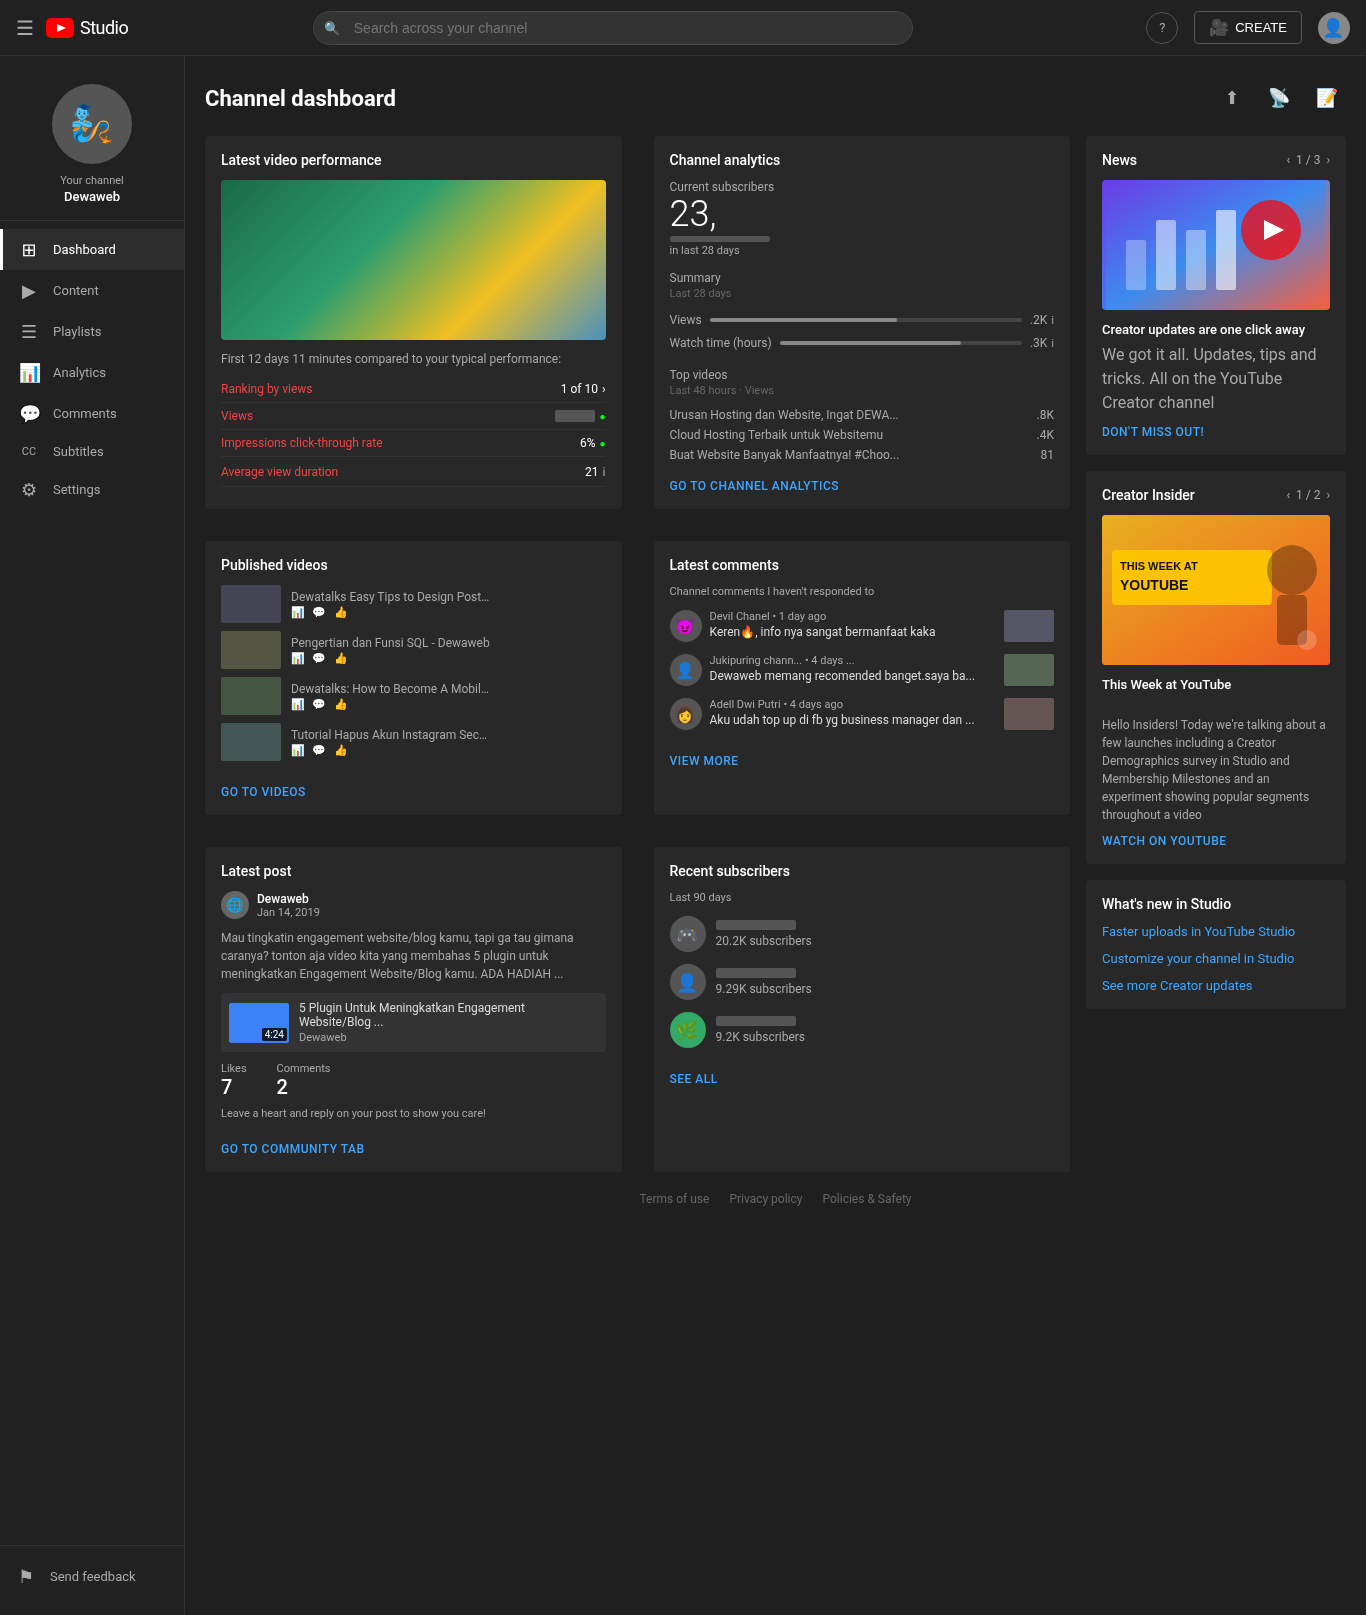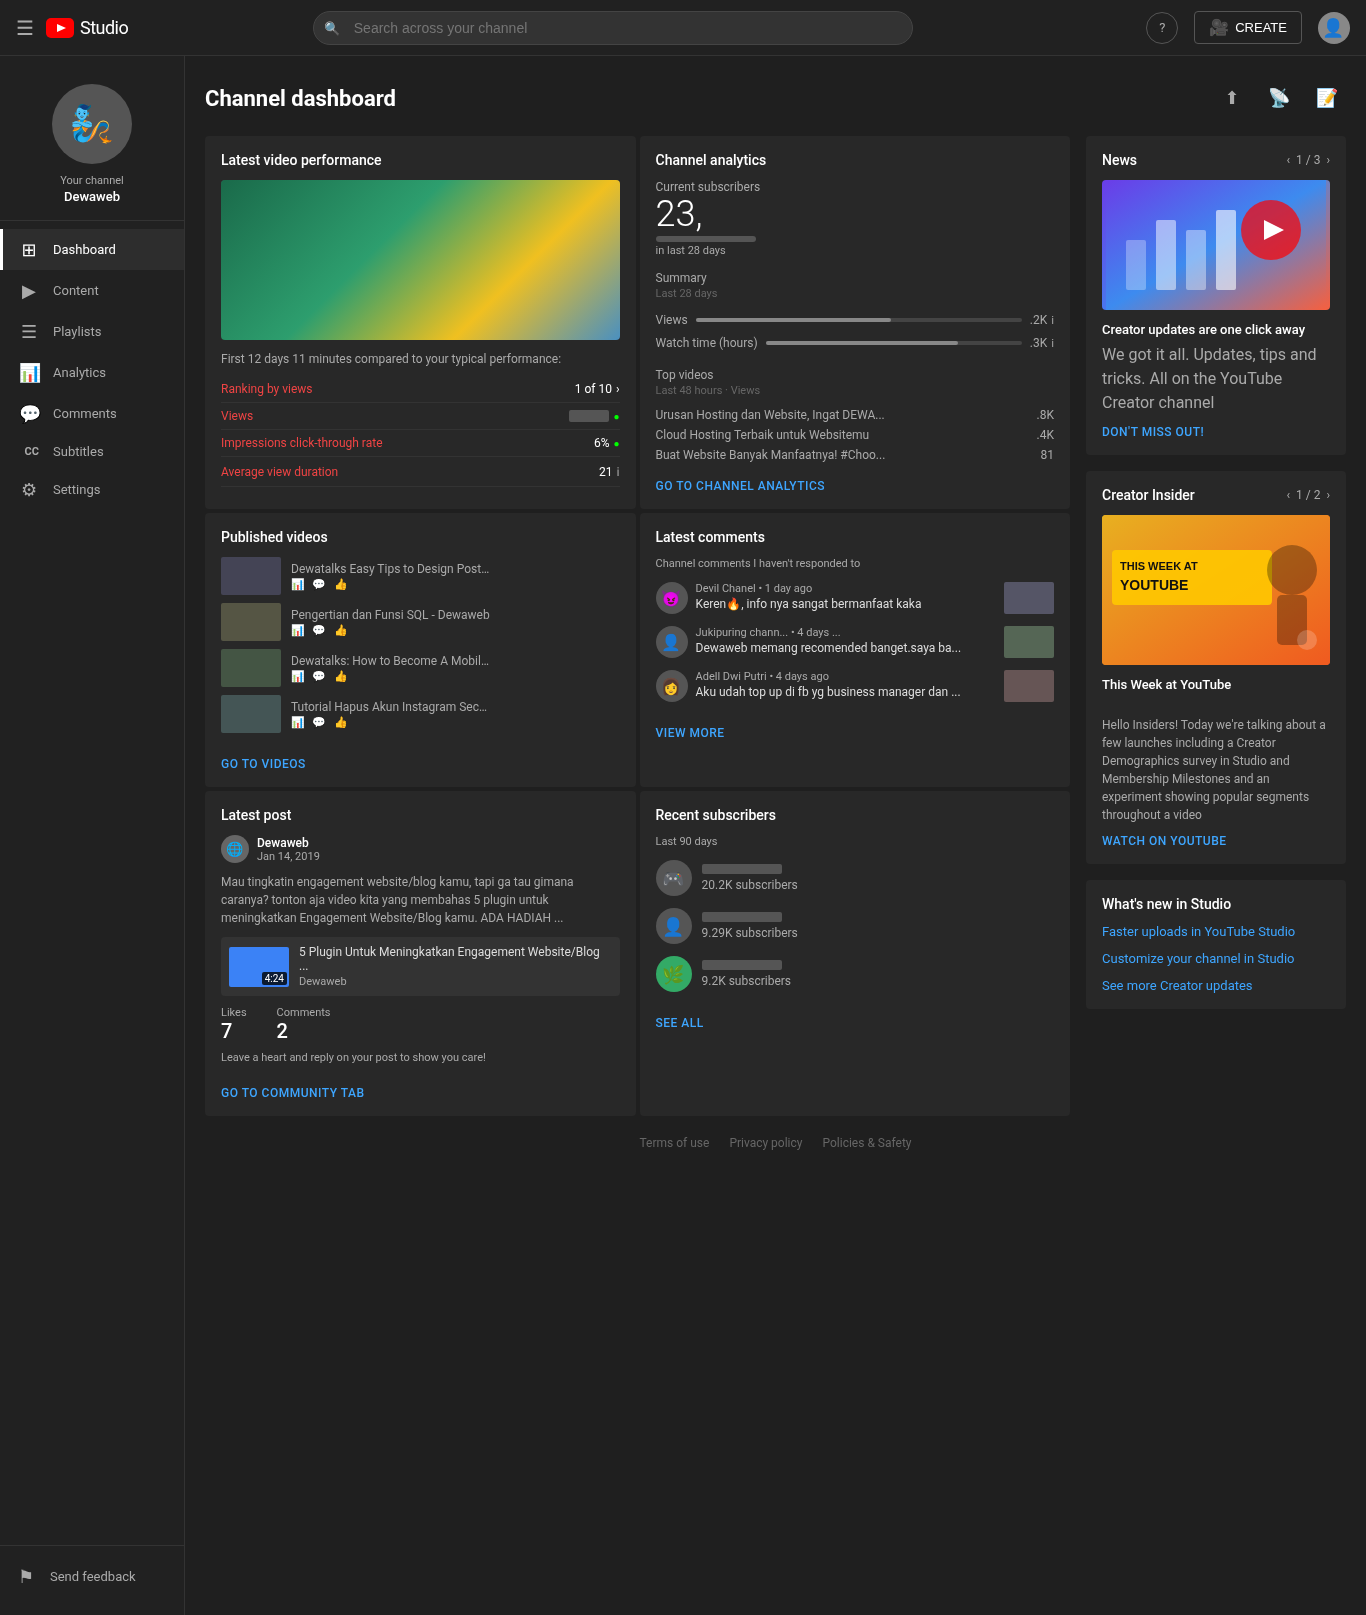--- a/index.html
+++ b/index.html
@@ -57,21 +57,21 @@
 
     
     .main-content { flex: 1; padding: 24px 20px; background: #1f1f1f; }
     .dashboard-header { display: flex; align-items: center; justify-content: space-between; margin-bottom: 20px; }
     .dashboard-title { font-size: 22px; font-weight: 700; color: #fff; }
     .header-actions { display: flex; gap: 12px; }
     .header-icon-btn { width: 36px; height: 36px; border-radius: 50%; border: none; background: transparent; color: #aaa; cursor: pointer; font-size: 18px; display: flex; align-items: center; justify-content: center; }
     .right-panel { width: 260px; flex-shrink: 0; margin-left: 16px; }
 
     .dashboard-body { display: flex; }
-    .dashboard-columns { flex: 1; display: grid; grid-template-columns: 1fr 1fr; gap: 4px; }
+    .dashboard-columns { flex: 1; display: grid; grid-template-columns: 1fr 1fr; gap: 32px; }
 
     
     .card {
       background: #282828; border-radius: 4px; padding: 16px;
     }
     .card-title { font-size: 14px; font-weight: 500; color: #fff; margin-bottom: 12px; }
 
     
     .video-thumb { width: 100%; height: 160px; background: #444; border-radius: 4px; margin-bottom: 12px; overflow: hidden; position: relative; display: flex; align-items: flex-end; }
     .video-thumb-overlay { background: linear-gradient(transparent, rgba(0,0,0,0.7)); width: 100%; padding: 8px; }
@@ -225,21 +225,21 @@
       </div>
       <div class="nav-item">
         <span class="nav-icon">📊</span>
         <span>Analytics</span>
       </div>
       <div class="nav-item">
         <span class="nav-icon">💬</span>
         <span>Comments</span>
       </div>
       <div class="nav-item">
-        <span class="nav-icon" style="font-size:11px;font-weight:700;text-align:right;">CC</span>
+        <span class="nav-icon" style="font-size:11px;font-weight:400;">CC</span>
         <span>Subtitles</span>
       </div>
       <div class="nav-item">
         <span class="nav-icon">⚙</span>
         <span>Settings</span>
       </div>
     </div>
 
     <div class="sidebar-footer">
       <div class="feedback-item">

